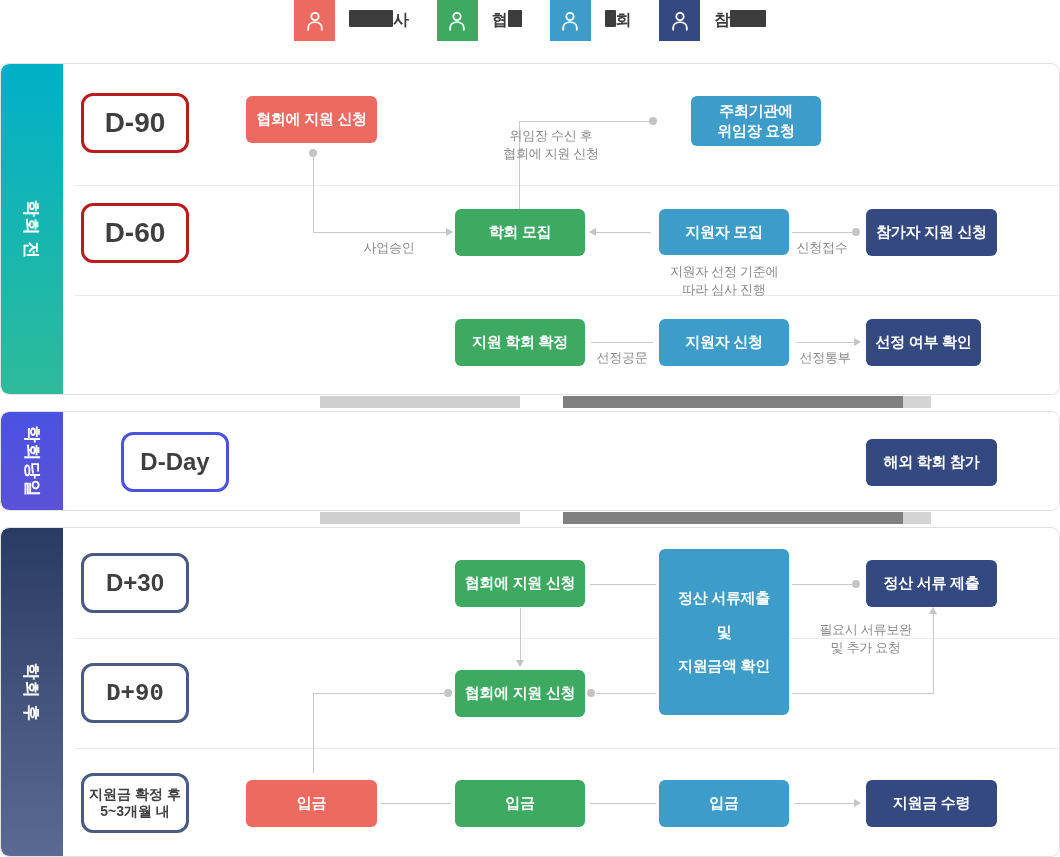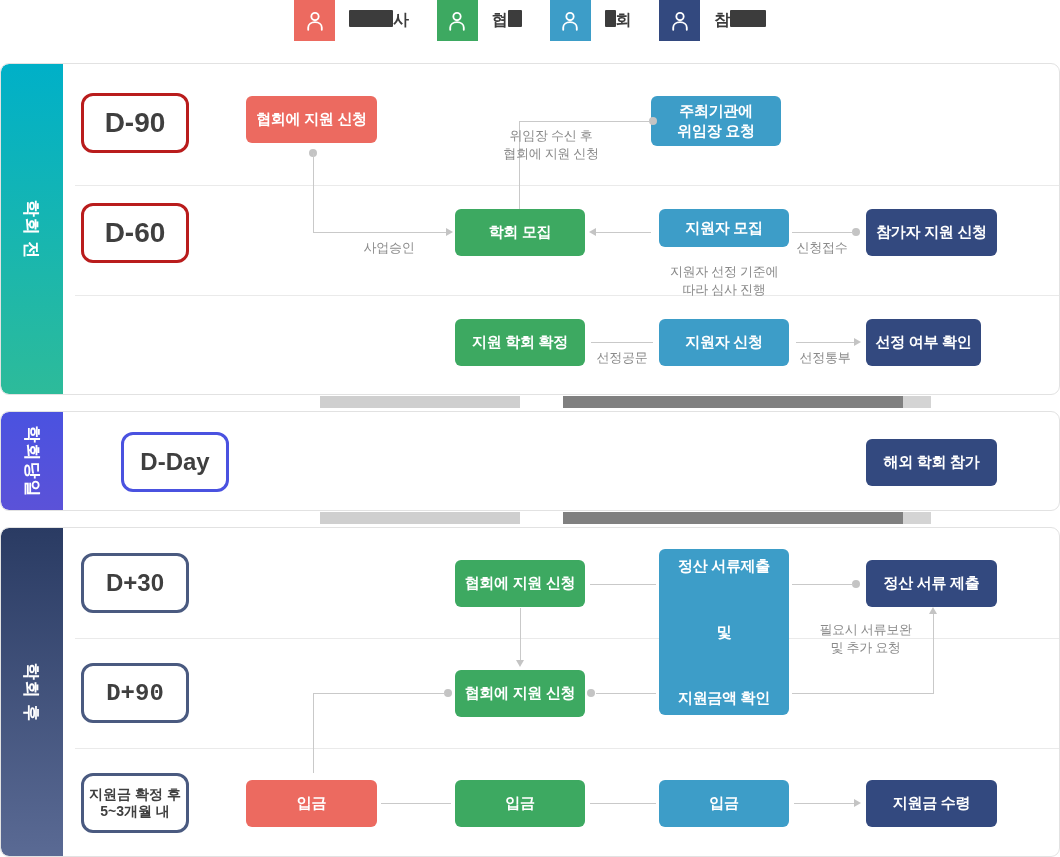--- a/index.html
+++ b/index.html
@@ -170,21 +170,21 @@
     </div>
     <div class="panel-body">
 
       <div class="row-sep" style="top:121px;"></div>
       <div class="row-sep" style="top:231px;"></div>
 
       <div class="chip teal" style="left:18px;top:29px;">D-90</div>
 
       <div class="node n-red" style="left:183px;top:32px;width:131px;height:47px;">협회에 지원 신청</div>
 
-      <div class="node n-blue" style="left:588px;top:32px;width:130px;height:50px;flex-direction:column;">
+      <div class="node n-blue" style="left:628px;top:32px;width:130px;height:50px;flex-direction:column;">
         <span>주최기관에</span>
         <span>위임장 요청</span>
       </div>
 
       <div class="dot" style="left:246px;top:85px;"></div>
       <div class="ln v" style="left:250px;top:89px;height:80px;"></div>
       <div class="ln h" style="left:250px;top:168px;width:133px;"></div>
       <div class="arrow right" style="left:383px;top:164px;"></div>
       <div class="edge-label" style="left:281px;top:175px;width:90px;">사업승인</div>
 
@@ -193,21 +193,21 @@
       <div class="ln v" style="left:456px;top:57px;height:111px;"></div>
       <div class="edge-label" style="left:398px;top:63px;width:180px;">
         <div>위임장 수신 후</div>
         <div>협회에 지원 신청</div>
       </div>
 
       <div class="chip teal" style="left:18px;top:139px;">D-60</div>
 
       <div class="node n-green" style="left:392px;top:145px;width:130px;height:47px;">학회 모집</div>
 
-      <div class="node n-blue" style="left:596px;top:145px;width:130px;height:38px;">지원자 모집</div>
+      <div class="node n-blue" style="left:596px;top:145px;width:130px;height:46px;">지원자 모집</div>
 
       <div class="node n-navy" style="left:803px;top:145px;width:131px;height:47px;">참가자 지원 신청</div>
 
       <div class="ln h" style="left:533px;top:168px;width:55px;"></div>
       <div class="arrow left" style="left:526px;top:164px;"></div>
 
       <div class="dot" style="left:789px;top:164px;"></div>
       <div class="ln h" style="left:729px;top:168px;width:62px;"></div>
       <div class="edge-label" style="left:726px;top:175px;width:66px;">신청접수</div>
 
@@ -261,21 +261,21 @@
     </div>
     <div class="panel-body">
 
       <div class="row-sep" style="top:110px;"></div>
       <div class="row-sep" style="top:220px;"></div>
 
       <div class="chip navy" style="left:18px;top:25px;">D+30</div>
 
       <div class="node n-green" style="left:392px;top:32px;width:130px;height:47px;">협회에 지원 신청</div>
 
-      <div class="node n-blue" style="left:596px;top:21px;width:130px;height:166px;flex-direction:column;justify-content:center;gap:32px;">
+      <div class="node n-blue" style="left:596px;top:21px;width:130px;height:166px;flex-direction:column;justify-content:center;">
         <span style="margin-bottom:14px;">정산 서류제출</span>
         <span style="margin-bottom:14px;">및</span>
         <span>지원금액 확인</span>
       </div>
 
       <div class="node n-navy" style="left:803px;top:32px;width:131px;height:47px;">정산 서류 제출</div>
 
       <div class="ln h" style="left:527px;top:56px;width:66px;"></div>
 
       <div class="dot" style="left:789px;top:52px;"></div>

